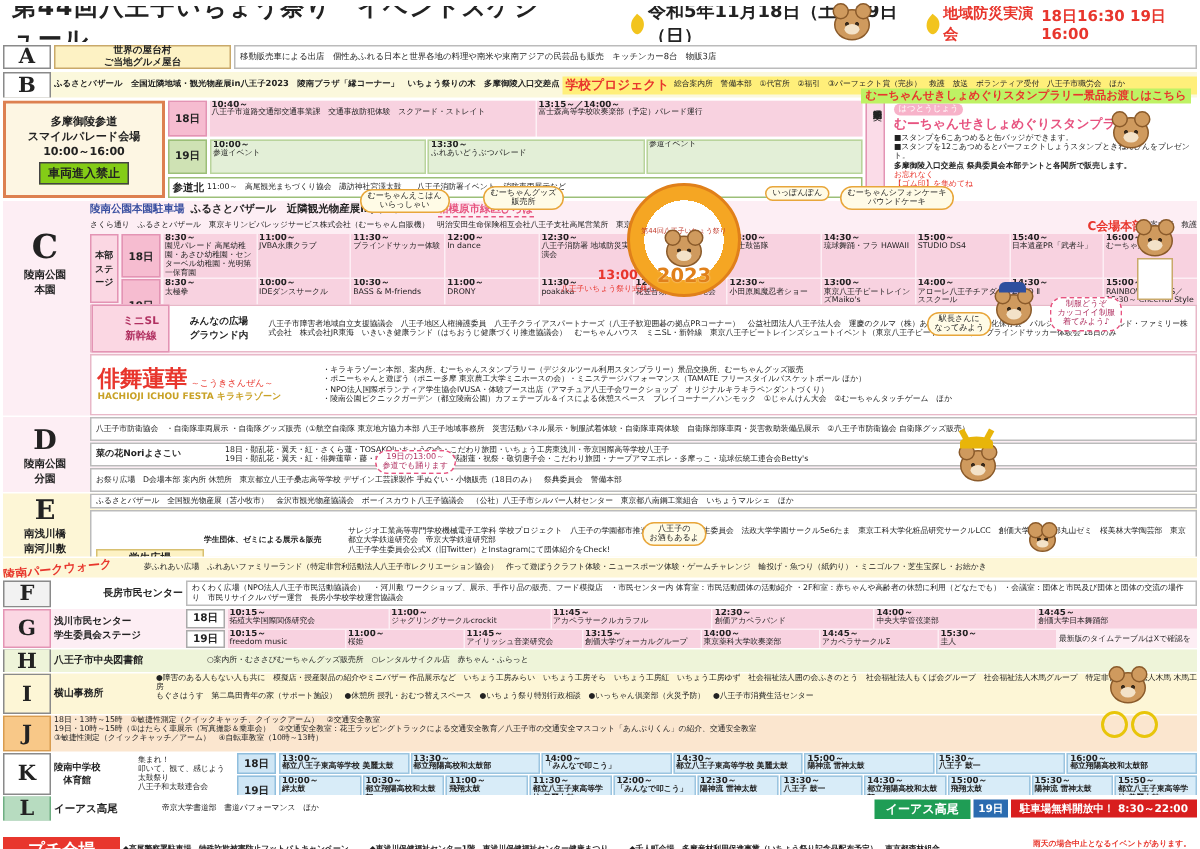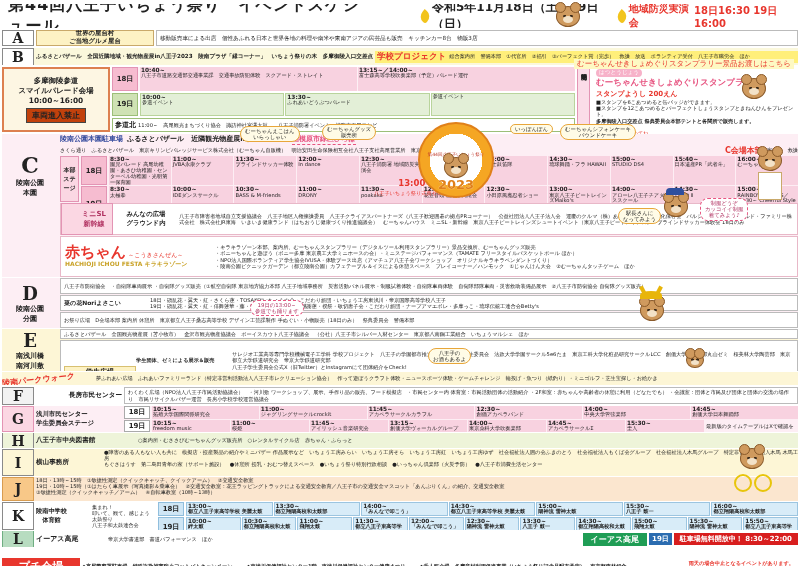--- a/index.html
+++ b/index.html
@@ -42,28 +42,28 @@
   .bgJ{background:#fbe6cf;}
   .red{color:#e8362d;}
   .blue{color:#3a4fa0;}
   .pinktxt{color:#e75480;}
   .small{font-size:5.6px;line-height:1.2;}
   .tiny{font-size:5.2px;line-height:1.2;}
   .b{font-weight:bold;}
   
   .parvenue{border:2px solid #dd8050;background:#fdf6e3;width:104px;min-width:104px;
             display:flex;flex-direction:column;align-items:center;justify-content:center;gap:2px;font-weight:bold;text-align:center;}
-  .ban{border:1.5px solid #444;background:#c2410c;padding:1px 5px;font-weight:bold;font-size:8px;}
+  .ban{border:1.5px solid #444;background:#84cc16;padding:1px 5px;font-weight:bold;font-size:8px;}
   .sideV{writing-mode:vertical-rl;font-size:6px;background:#fbdce8;border:1px solid #e394b4;padding:1px;}
   
   .stamp{position:absolute;top:67px;right:2px;width:200px;height:66px;background:#fff;padding:1px 2px;overflow:hidden;}
   .stamp .ttl{color:#e75480;font-weight:bold;font-size:8.5px;}
   .stamp .debut{background:#f7b2c9;color:#fff;border-radius:6px;padding:0 3px;font-size:5.6px;display:inline-block;}
   .stamp .sheet{color:#e8362d;font-weight:bold;font-size:7px;}
-  .noteB{position:absolute;top:59px;right:6px;background:#fef9c3;color:#e8362d;font-weight:normal;font-size:7.5px;padding:0 3px;z-index:6;}
+  .noteB{position:absolute;top:59px;right:6px;background:#bef264;color:#e8362d;font-weight:bold;font-size:7.5px;padding:0 3px;z-index:6;}
   
   .stglbl{width:17px;min-width:17px;background:#fbd7e3;border:1px solid #e394b4;display:flex;align-items:center;justify-content:center;text-align:center;font-size:6px;font-weight:bold;}
   .kirattl{color:#e8362d;font:bold 15px "DejaVu Serif",serif;line-height:1;}
   .kiraen{color:#c9a227;font-weight:bold;font-size:6px;}
   .minisl{background:#fbd7e3;border:1px solid #e394b4;color:#b03060;font-weight:bold;width:36px;min-width:36px;
           display:flex;align-items:center;justify-content:center;text-align:center;}
   
   .bub{position:absolute;background:#fffbe6;border:1px solid #e8a63a;border-radius:8px;
        padding:1px 4px;font-size:5.4px;line-height:1.15;text-align:center;z-index:7;white-space:pre-line;}
   .bub.pk{background:#fff;border:1px dashed #e75480;color:#b03060;}
@@ -173,21 +173,20 @@
         <span class="b" style="margin-left:2px;">参道北</span>
         <span class="tiny">11:00～　高尾観光まちづくり協会　諏訪神社宮澤太鼓　　八王子消防署イベント　消防車両展示など</span>
       </div>
     </div>
     <div class="sideV">交通規制開始準備</div>
   </div>
 
   <div class="stamp">
     <div><span class="debut">はつとうじょう</span></div>
     <div class="ttl">むーちゃんせきしょめぐりスタンプラリー</div>
-    <div class="sheet">スタンプようし 200えん</div>
     <div class="tiny">■スタンプを6こあつめると缶バッジができます。</div>
     <div class="tiny">■スタンプを12こあつめるとパーフェクトしょうスタンプときねんひんをプレゼント。</div>
     <div class="tiny b">多摩御陵入口交差点 祭典委員会本部テントと各関所で販売します。</div>
     <div class="tiny red pre">お忘れなく
 【ゴム印】を集めてね</div>
   </div>
 
   <div class="sec bgC" style="top:134px;height:143px;">
     <div class="flex" style="height:100%;">
       <div style="display:flex;flex-direction:column;align-items:center;justify-content:flex-start;width:56px;min-width:56px;padding-top:18px;">
@@ -314,21 +313,21 @@
         </div>
         <div class="flex" style="height:30px;background:#fff;border:1px solid #e8b8c8;align-items:center;">
           <div class="minisl pre" style="height:100%;padding-left:14px;">ミニSL
 新幹線</div>
           <div class="pre b" style="width:62px;min-width:62px;text-align:center;font-size:6.4px;">みんなの広場
 グラウンド内</div>
           <div class="tiny" style="flex:1;min-width:0;">八王子市障害者地域自立支援協議会　八王子地区人権擁護委員　八王子クライアスパートナーズ（八王子歓迎囲碁の拠点PRコーナー）　公益社団法人八王子法人会　運慶のクルマ（株）あなみず　タダミ文化保存会　パルシステム東京　ワールド・ファミリー株式会社　株式会社JR東海　いきいき健康ランド（はちおうじ健康づくり推進協議会）　むーちゃんハウス　ミニSL・新幹線　東京八王子ビートレインズシュートイベント（東京八王子ビートレインズ）　ブラインドサッカー体験会 18日のみ</div>
         </div>
         <div class="flex" style="flex:1;background:#fff;border:1px solid #e8b8c8;align-items:center;">
           <div style="width:148px;min-width:148px;padding-left:4px;">
-            <span class="kirattl">赤ちゃん</span>
+            <span class="kirattl">俳舞蓮華</span>
             <span class="red" style="font-size:6px;">～こうきさんぜん～</span>
             <div class="kiraen">HACHIOJI ICHOU FESTA キラキラゾーン</div>
           </div>
           <div style="flex:1;min-width:0;">
             <div class="tiny">・キラキラゾーン本部、案内所、むーちゃんスタンプラリー（デジタルツール利用スタンプラリー）景品交換所、むーちゃんグッズ販売</div>
             <div class="tiny">・ポニーちゃんと遊ぼう（ポニー多摩 東京農工大学ミニホースの会）・ミニステージパフォーマンス（TAMATE フリースタイルバスケットボール ほか）</div>
             <div class="tiny">・NPO法人国際ボランティア学生協会IVUSA・体験ブース出店（アマチュア八王子会ワークショップ　オリジナルキラキラペンダントづくり）</div>
             <div class="tiny">・陵南公園ピクニックガーデン（都立陵南公園）カフェテーブル＆イスによる休憩スペース　プレイコーナー／ハンモック　①じゃんけん大会　②むーちゃんタッチゲーム　ほか</div>
           </div>
         </div>

